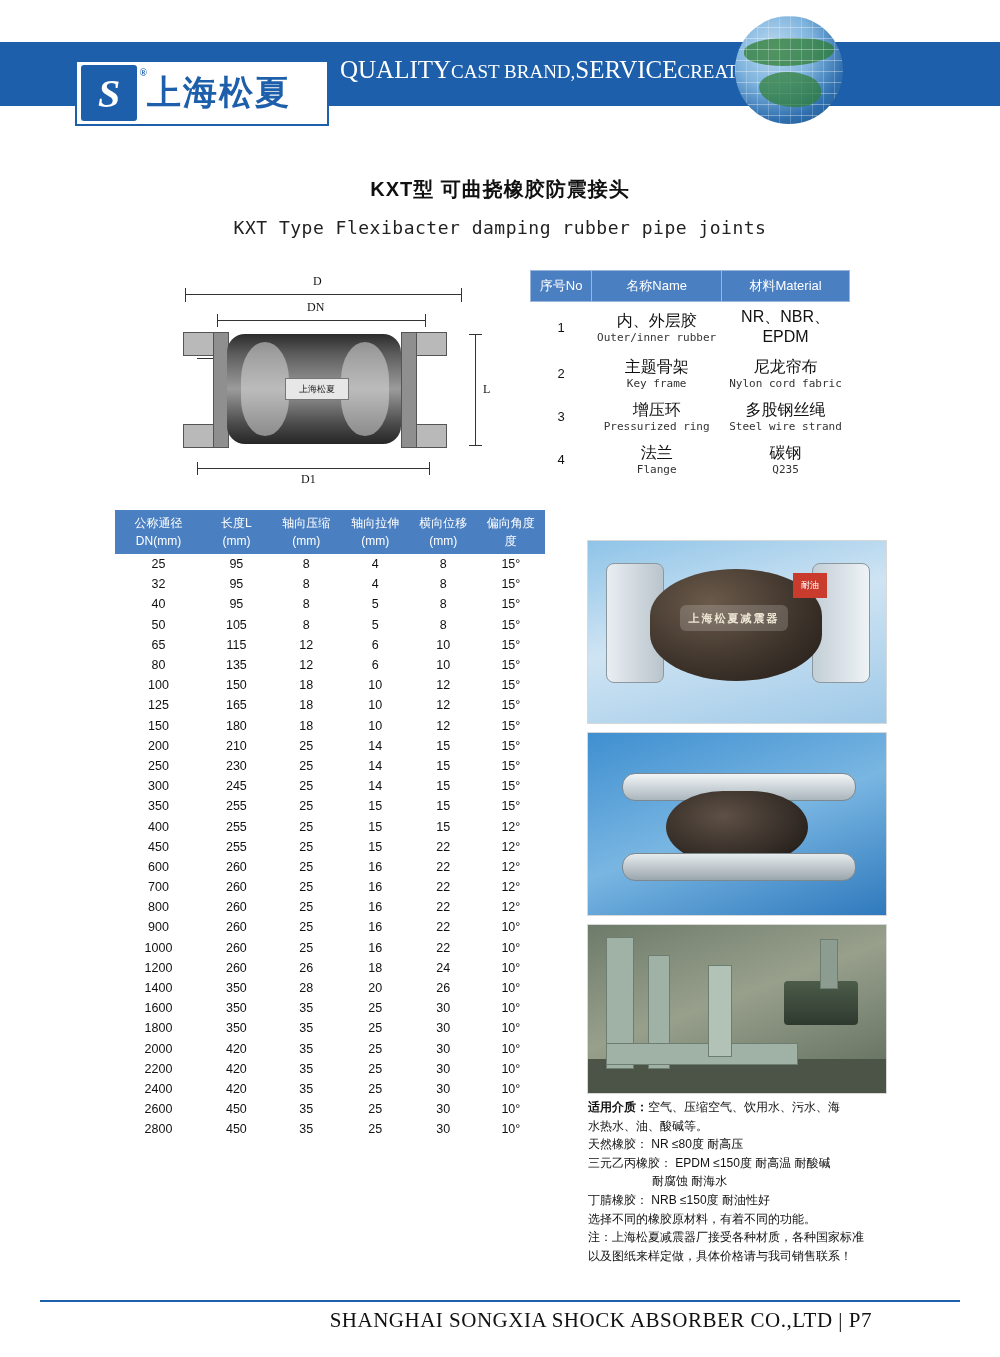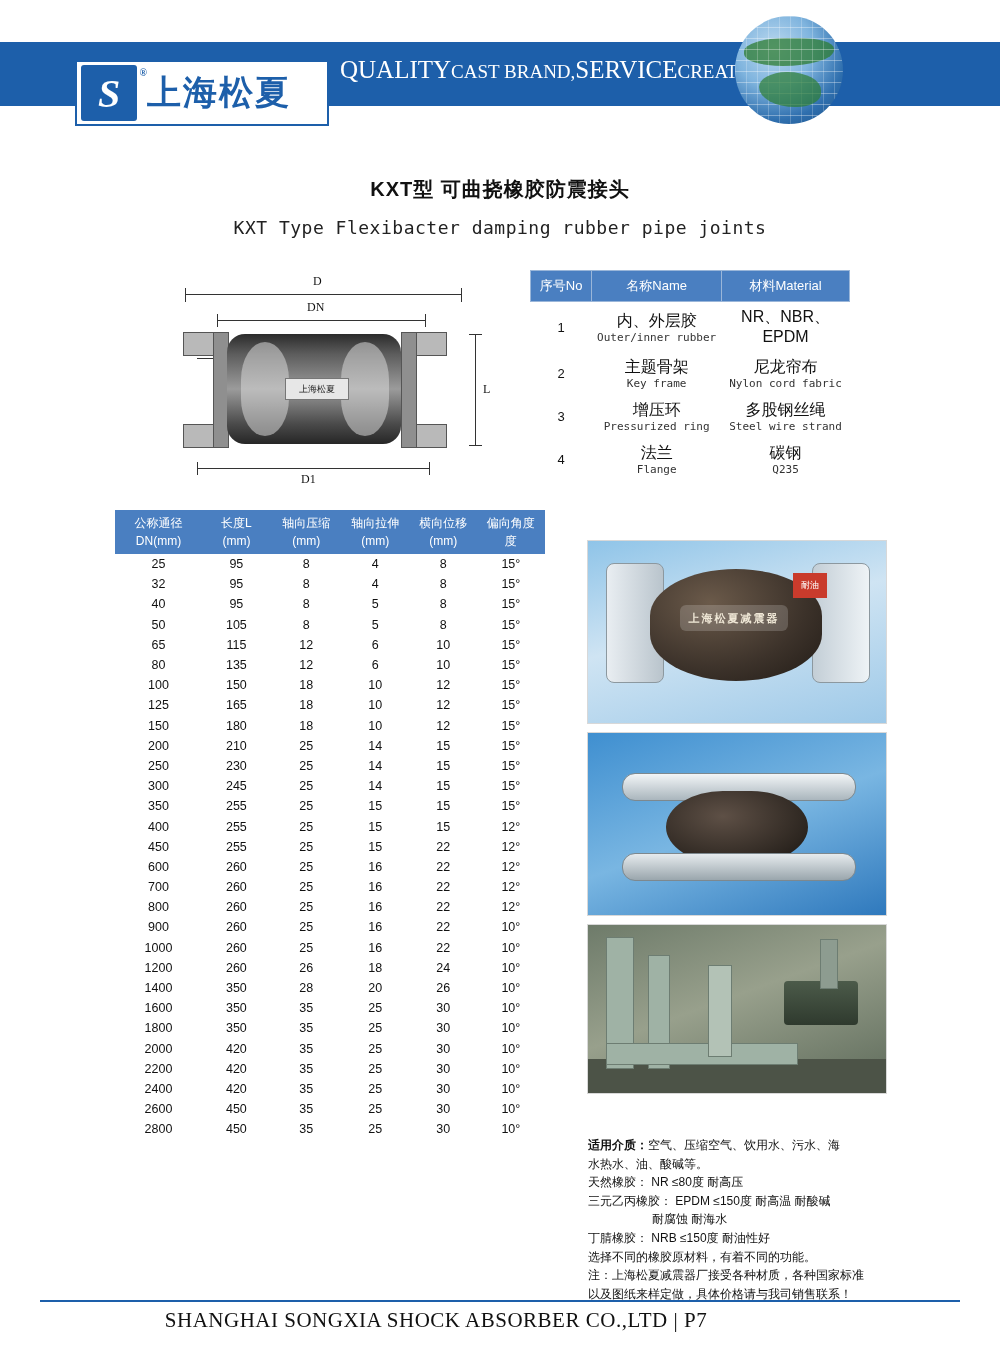--- a/index.html
+++ b/index.html
@@ -155,30 +155,30 @@
   .p2-rub{position:absolute;left:78px;top:58px;width:142px;height:72px;border-radius:40%/50%;
     background:radial-gradient(ellipse at 40% 35%,#5e5046 0%,#2e2721 70%,#171310 100%);}
   
   .p3-pipe{position:absolute;background:#9fb2a5;border:1px solid #6d7d72;}
   .p3-motor{position:absolute;background:linear-gradient(180deg,#4c5b4a,#2f3a2e);border-radius:4px;}
   .p3-floor{position:absolute;left:0;bottom:0;width:100%;height:34px;background:#4c5347;}
 
   
   .notes{
     position:absolute;left:588px;top:1098px;width:330px;
-    font-size:12px;color:#111;line-height:1.55;margin-top:38px;
+    font-size:12px;color:#111;line-height:1.55;
   }
   .notes b{font-weight:bold;}
   .notes .ln{display:block;}
   .notes .ind{padding-left:64px;display:block;}
 
   
   .footer-rule{position:absolute;left:40px;top:1300px;width:920px;height:2px;background:#1d5faa;}
   .footer{
-    position:absolute;left:0;top:1308px;width:872px;text-align:center;
+    position:absolute;left:0;top:1308px;width:872px;text-align:right;
     font-family:"Liberation Serif", serif;font-size:21px;color:#111;letter-spacing:.5px;
   }
   .footer .pg{color:#111;}
 </style>
 </head>
 <body>
 
 <div class="header">
   <div class="header-bar"></div>
   <div class="header-tail"></div>

